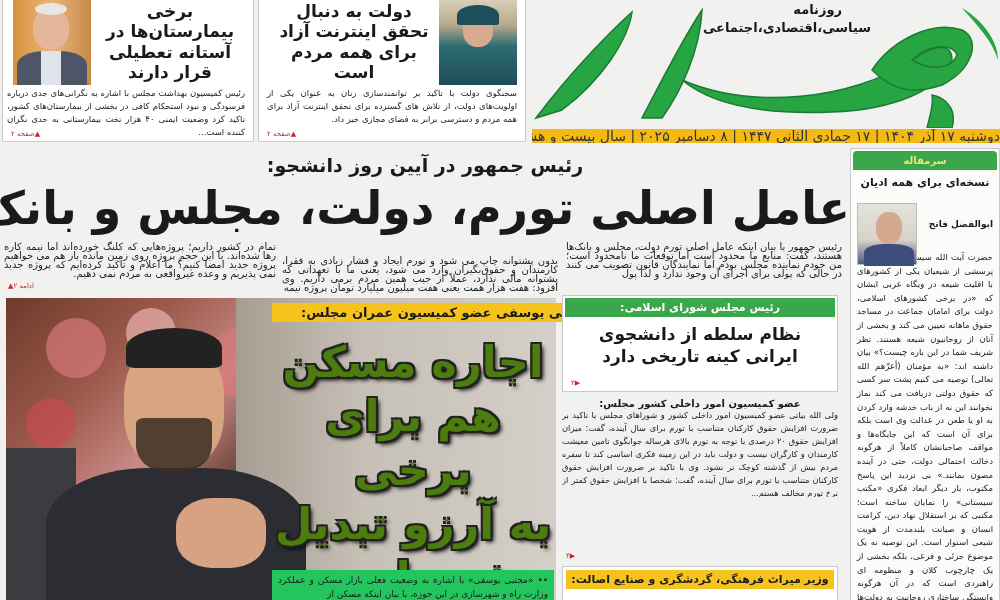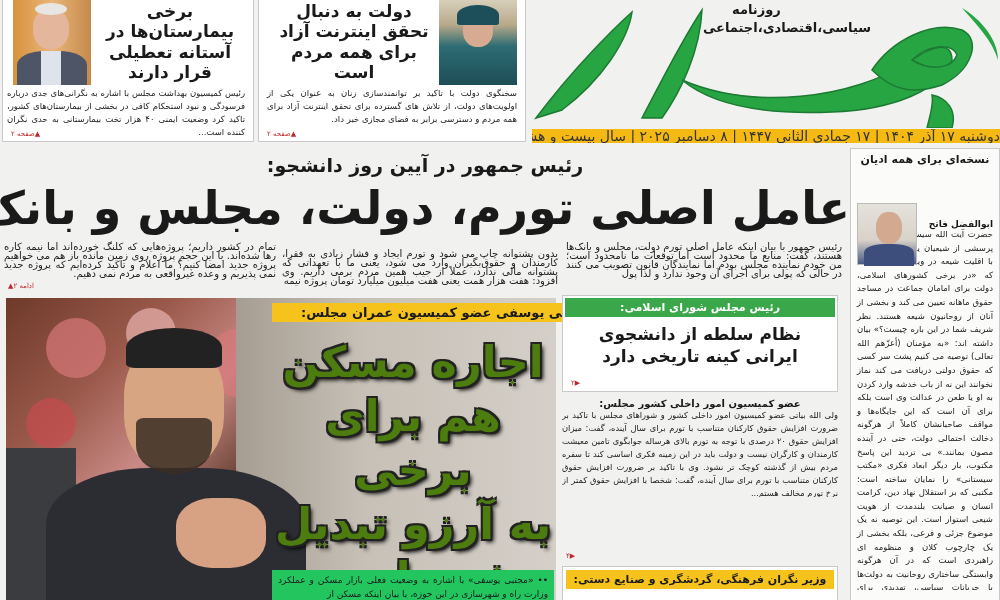--- a/index.html
+++ b/index.html
@@ -68,29 +68,29 @@
 
 <div class="abs" style="left:532px; top:0; width:468px; height:128px;">
   <svg class="abs" style="left:0; top:0;" width="468" height="128" viewBox="0 0 468 128">
     <path d="M4 118 C40 70, 80 30, 100 12 C96 40, 70 80, 30 110 Z" fill="#27a543" stroke="#1c7a32" stroke-width="1.5"></path>
     <path d="M110 118 C130 80, 150 40, 170 10 C168 50, 150 90, 130 118 Z" fill="#27a543" stroke="#1c7a32" stroke-width="1.5"></path>
     <path d="M150 80 C220 110, 320 100, 380 60 C400 46, 420 40, 420 60 C410 90, 360 110, 300 112 C230 115, 180 105, 150 80 Z" fill="#27a543" stroke="#1c7a32" stroke-width="1.5"></path>
     <path d="M340 70 C360 40, 400 20, 430 30 C450 40, 440 70, 410 85 C380 95, 360 90, 340 70 Z M380 60 C395 45, 420 42, 425 55 C420 68, 400 72, 380 60 Z" fill="#27a543" fill-rule="evenodd" stroke="#1c7a32" stroke-width="1.5"></path>
     <path d="M430 8 C450 20, 466 40, 466 60 C460 40, 445 25, 430 8 Z" fill="#27a543"></path>
     <path d="M400 95 C415 98, 425 110, 420 128 L395 128 C398 115, 402 105, 400 95 Z" fill="#27a543" stroke="#1c7a32" stroke-width="1.5"></path>
   </svg>
-  <div class="abs rtl" style="left:200px; top:2px; width:110px; text-align:left; font-weight:bold; font-size:13px;">روزنامه</div>
+  <div class="abs rtl" style="left:200px; top:2px; width:110px; text-align:right; font-weight:bold; font-size:13px;">روزنامه</div>
   <div class="abs rtl" style="left:150px; top:20px; width:210px; text-align:center; font-weight:bold; font-size:13px;">سیاسی،اقتصادی،اجتماعی</div>
 </div>
 <div class="abs dateline rtl" style="left:532px; top:129px; width:468px; height:14px;">دوشنبه ۱۷ آذر ۱۴۰۴ | ۱۷ جمادی الثانی ۱۴۴۷ | ۸ دسامبر ۲۰۲۵ | سال بیست و هشتم | ۸ صفحه | ۱۰۰۰۰ تومان</div>
 
 <div class="abs kicker rtl" style="left:0; top:154px; width:850px;">رئیس جمهور در آیین روز دانشجو:</div>
 <div class="abs main-headline rtl" style="left:0; top:178px; width:850px;">عامل اصلی تورم، دولت، مجلس و بانک ها هستند</div>
 <div class="abs col-text rtl" style="left:566px; top:242px; width:276px;">رئیس جمهور با بیان اینکه عامل اصلی تورم دولت، مجلس و بانک‌ها هستند، گفت: منابع ما محدود است اما توقعات ما نامحدود است؛ من خودم نماینده مجلس بودم اما نمایندگان قانون تصویب می کنند در حالی که پولی برای اجرای آن وجود ندارد و لذا پول</div>
-<div class="abs col-text rtl" style="left:282px; top:249px; width:276px;">بدون پشتوانه چاپ می شود و تورم ایجاد و فشار زیادی به فقرا، کارمندان و حقوق‌بگیران وارد می شود، یعنی ما با تعهداتی که پشتوانه مالی ندارد، عملاً از جیب همین مردم برمی داریم. وی افزود: هفت هزار همت یعنی هفت میلیون میلیارد تومان پروژه نیمه</div>
+<div class="abs col-text rtl" style="left:282px; top:256px; width:276px;">بدون پشتوانه چاپ می شود و تورم ایجاد و فشار زیادی به فقرا، کارمندان و حقوق‌بگیران وارد می شود، یعنی ما با تعهداتی که پشتوانه مالی ندارد، عملاً از جیب همین مردم برمی داریم. وی افزود: هفت هزار همت یعنی هفت میلیون میلیارد تومان پروژه نیمه</div>
 <div class="abs col-text rtl" style="left:4px; top:242px; width:272px;">تمام در کشور داریم؛ پروژه‌هایی که کلنگ خورده‌اند اما نیمه کاره رها شده‌اند. با این حجم پروژه روی زمین مانده باز هم می خواهیم پروژه جدید امضا کنیم؟ ما اعلام و تاکید کرده‌ایم که پروژه جدید نمی پذیریم و وعده غیرواقعی به مردم نمی دهیم.</div>
 <div class="abs page-ref" style="left:8px; top:282px;">▲ادامه ۲</div>
 
 <div class="abs photo" style="left:6px; top:298px; width:550px; height:302px;">
   <div class="photo-flowers" style="left:40px; top:20px; width:60px; height:60px;"></div>
   <div class="photo-flowers" style="left:120px; top:10px; width:50px; height:50px; background:#e8b3b0;"></div>
   <div class="photo-flowers" style="left:200px; top:30px; width:70px; height:70px;"></div>
   <div class="photo-flowers" style="left:20px; top:100px; width:50px; height:50px; background:#c64b4e;"></div>
   <div class="abs" style="left:0; top:150px; width:70px; height:152px; background:#3b3c40;"></div>
   <div class="abs" style="left:230px; top:0; width:320px; height:302px; background:linear-gradient(90deg,#a69d92 0%,#c6c0b6 40%,#d4cfc8 100%);"></div>
@@ -115,24 +115,25 @@
   <div class="abs page-ref" style="left:8px; bottom:4px;">▶۲</div>
 </div>
 
 <div class="abs rtl" style="left:562px; top:398px; width:276px; height:162px;">
   <div class="story-kicker">عضو کمیسیون امور داخلی کشور مجلس:</div>
   <div class="col-text" style="font-size:8.3px; line-height:13px; height:88px; overflow:hidden;">ولی الله بیاتی عضو کمیسیون امور داخلی کشور و شوراهای مجلس با تاکید بر ضرورت افزایش حقوق کارکنان متناسب با تورم برای سال آینده، گفت: میزان افزایش حقوق ۲۰ درصدی با توجه به تورم بالای هرساله جوابگوی تامین معیشت کارمندان و کارگران نیست و دولت باید در این زمینه فکری اساسی کند تا سفره مردم بیش از گذشته کوچک تر نشود. وی با تاکید بر ضرورت افزایش حقوق کارکنان متناسب با تورم برای سال آینده، گفت: شخصا با افزایش حقوق کمتر از نرخ تورم مخالف هستم...</div>
   <div class="abs page-ref" style="left:4px; bottom:0;">▶۴</div>
 </div>
 
 <div class="abs teaser-box rtl" style="left:562px; top:566px; width:276px; height:40px;">
-  <div class="yellow-bar" style="margin:3px;">وزیر نگران فرهنگی، گردشگری و صنایع دستی:</div>
+  <div class="yellow-bar" style="margin:3px;">وزیر میراث فرهنگی، گردشگری و صنایع اصالت:</div>
 </div>
 
 <div class="abs teaser-box rtl" style="left:850px; top:148px; width:150px; height:460px; background:#fbfbfa;">
+  <div class="editorial-tab" style="margin:2px;">سرمقاله</div>
   <div class="editorial-title">نسخه‌ای برای همه ادیان</div>
   <div class="abs" style="left:6px; top:54px; width:60px; height:62px; background:linear-gradient(180deg,#e5e2dc 0%,#d8d2c9 60%,#4a5a86 100%); border:1px solid #bbb;">
     <div class="abs" style="left:18px; top:8px; width:26px; height:32px; background:#d3a98f; border-radius:45%;"></div>
     <div class="abs" style="left:6px; top:40px; width:50px; height:22px; background:#3e4e7c; border-radius:40% 40% 0 0;"></div>
   </div>
   <div class="abs" style="right:6px; top:70px; font-size:9px; font-weight:bold;">ابوالفضل فاتح</div>
   <div class="editorial-text" style="padding:58px 6px 0 6px; height:420px; overflow:hidden; shape-outside: none;">حضرت آیت الله سیستانی در پاسخ به پرسشی از شیعیان یکی از کشورهای با اقلیت شیعه در ویگاه عربی ایشان که «در برخی کشورهای اسلامی، دولت برای امامان جماعت در مساجد حقوق ماهانه تعیین می کند و بخشی از آنان از روحانیون شیعه هستند. نظر شریف شما در این باره چیست؟» بیان داشته اند: «به مؤمنان (أعزّهم الله تعالی) توصیه می کنیم پشت سر کسی که حقوق دولتی دریافت می کند نماز نخوانند این نه از باب خدشه وارد کردن به او یا طعن در عدالت وی است بلکه برای آن است که این جایگاه‌ها و مواقف صاحبانشان کاملاً از هرگونه دخالت احتمالی دولت، حتی در آینده مصون بمانند.» بی تردید این پاسخ مکتوب، بار دیگر ابعاد فکری «مکتب سیستانی» را نمایان ساخته است؛ مکتبی که بر استقلال نهاد دین، کرامت انسان و صیانت بلندمدت از هویت شیعی استوار است. این توصیه نه یک موضوع جزئی و فرعی، بلکه بخشی از یک چارچوب کلان و منظومه ای راهبردی است که در آن هرگونه وابستگی ساختاری روحانیت به دولت‌ها یا جریانات سیاسی، تهدیدی برای اصالت دینی، طهارت اخلاقی و اعتماد عمومی تلقی</div>
 </div>
 
 </body></html>

